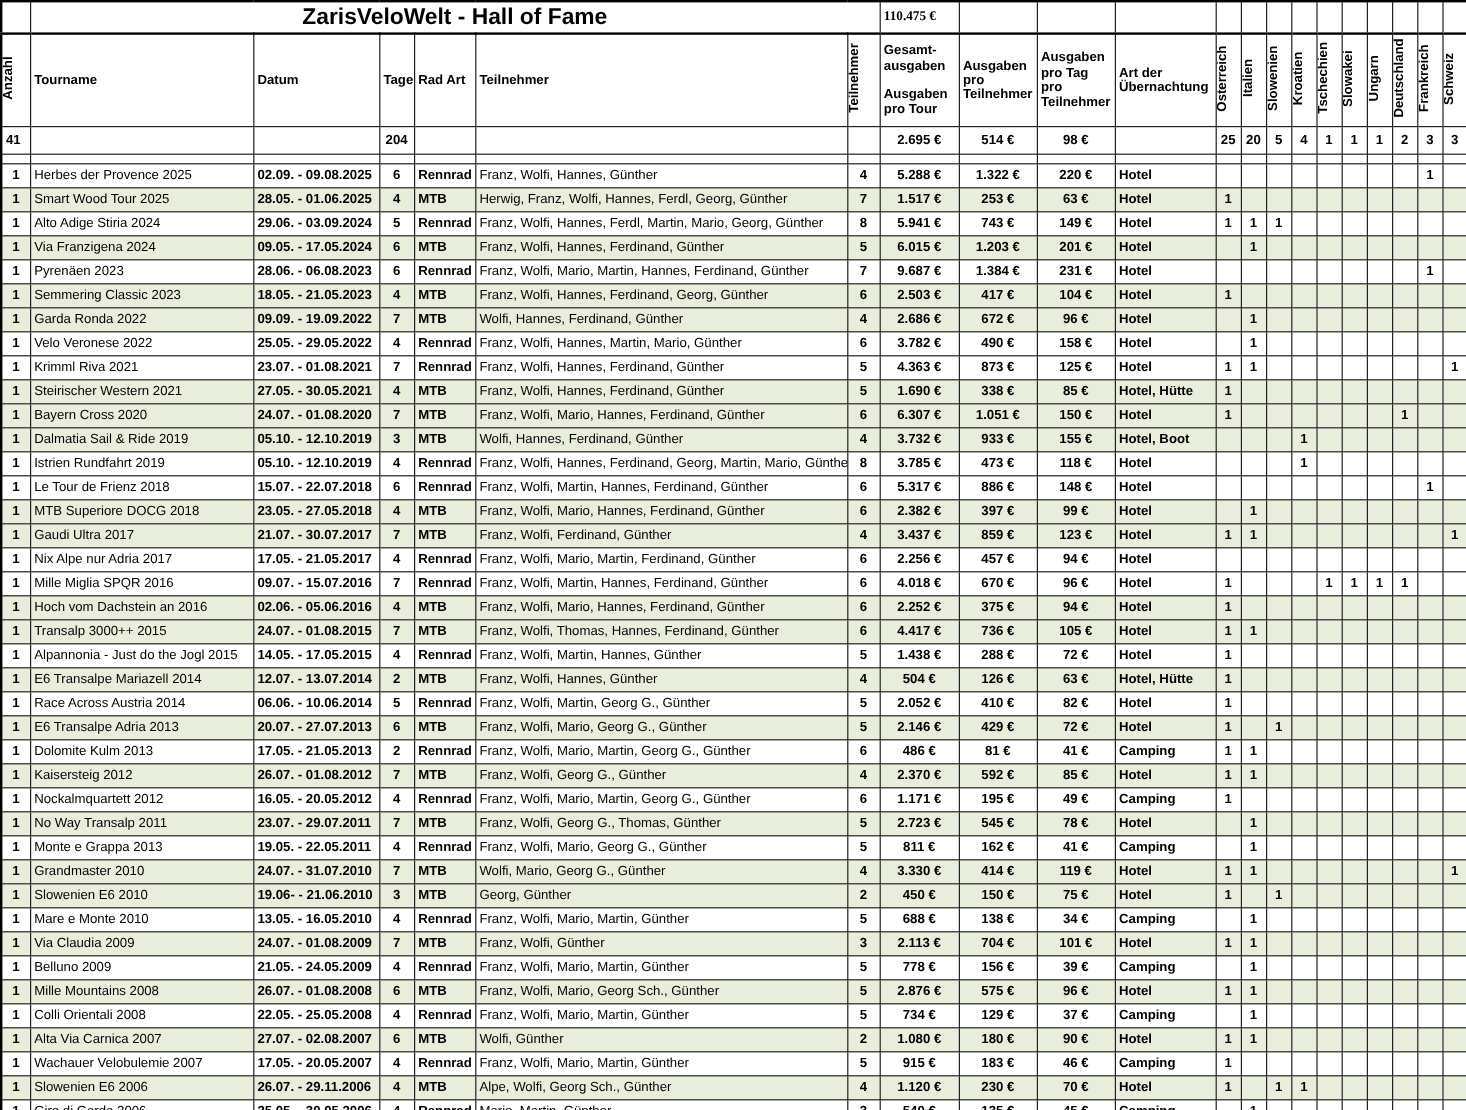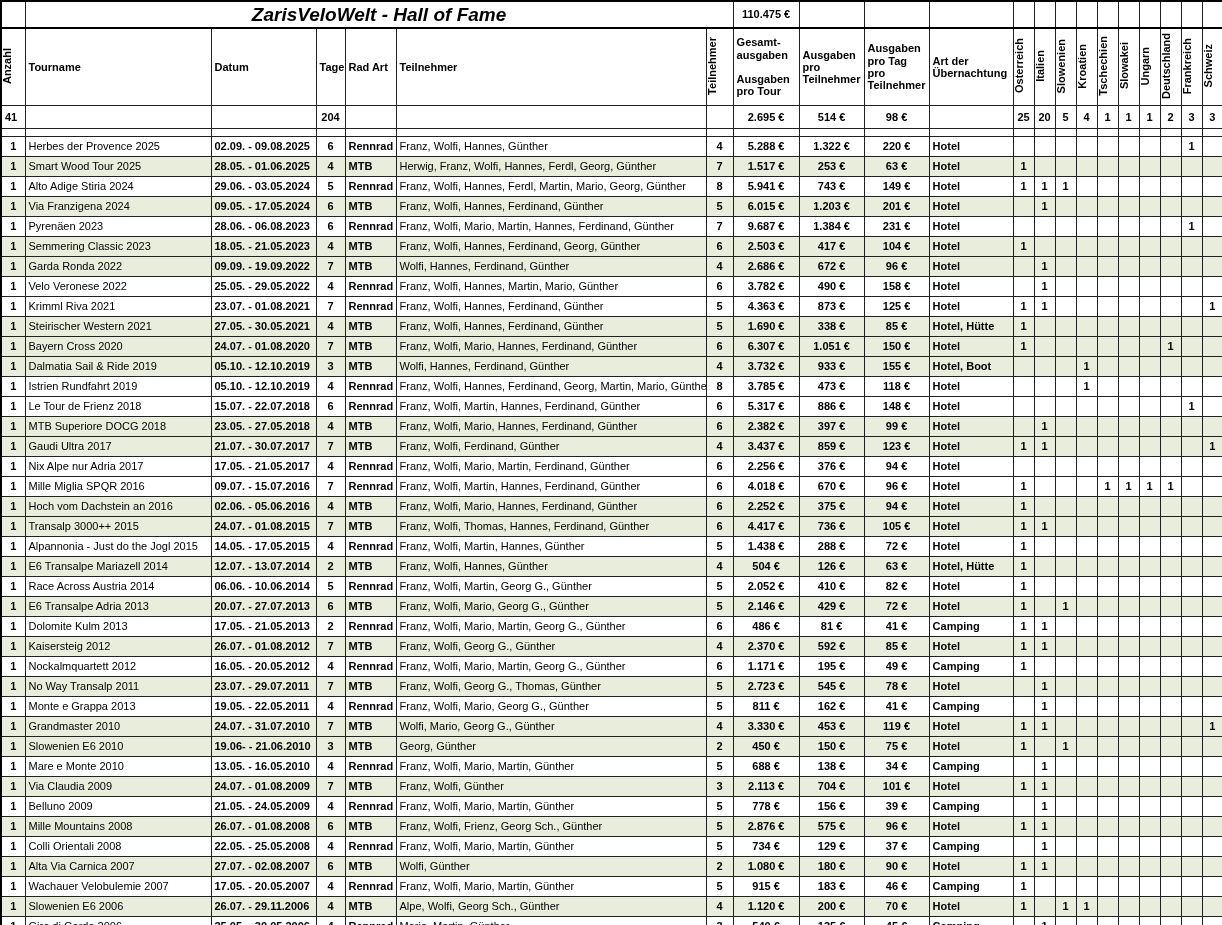--- a/index.html
+++ b/index.html
@@ -18,22 +18,22 @@
     font-size:11px;
     height:19px;
     line-height:1.12;
     overflow:hidden;
     white-space:nowrap;
     vertical-align:middle;
     background:#fff;
   }
   
   tr.title-row td{height:25px;border-bottom:2px solid #000;}
-  td.title-cell{font-size:19px;font-weight:bold;text-align:center;font-style:italic;}
-  td.grand-total{font-weight:bold;text-align:center;}
+  td.title-cell{font-size:19px;font-weight:bold;text-align:center;}
+  td.grand-total{font-weight:bold;text-align:left;font-family:Liberation Serif, serif;}
   
   tr.header-row th{height:76px;font-weight:bold;text-align:left;vertical-align:middle;}
   th.hc{text-align:center;}
   .pre{white-space:pre-line;}
   th.vert{padding:0;text-align:center;}
   .vtext{
     writing-mode:vertical-rl;
     transform:rotate(180deg);
     display:inline-block;
     white-space:nowrap;
@@ -218,21 +218,21 @@
           <td class="ac bd"></td>
           <td class="ac bd"></td>
           <td class="ac bd"></td>
           <td class="ac bd"></td>
           <td class="ac bd"></td>
           <td class="ac bd"></td>
         </tr>
         <tr>
           <td class="ac bd">1</td>
           <td class="al">Alto Adige Stiria 2024</td>
-          <td class="al bd">29.06. - 03.05.2024</td>
+          <td class="al bd">29.06. - 03.09.2024</td>
           <td class="ac bd">5</td>
           <td class="al bd">Rennrad</td>
           <td class="al">Franz, Wolfi, Hannes, Ferdl, Martin, Mario, Georg, Günther</td>
           <td class="ac bd">8</td>
           <td class="ac bd">5.941 €</td>
           <td class="ac bd">743 €</td>
           <td class="ac bd">149 €</td>
           <td class="al bd">Hotel</td>
           <td class="ac bd">1</td>
           <td class="ac bd">1</td>
@@ -546,21 +546,21 @@
         </tr>
         <tr>
           <td class="ac bd">1</td>
           <td class="al">Nix Alpe nur Adria 2017</td>
           <td class="al bd">17.05. - 21.05.2017</td>
           <td class="ac bd">4</td>
           <td class="al bd">Rennrad</td>
           <td class="al">Franz, Wolfi, Mario, Martin, Ferdinand, Günther</td>
           <td class="ac bd">6</td>
           <td class="ac bd">2.256 €</td>
-          <td class="ac bd">376 €</td>
+          <td class="ac bd">457 €</td>
           <td class="ac bd">94 €</td>
           <td class="al bd">Hotel</td>
           <td class="ac bd"></td>
           <td class="ac bd"></td>
           <td class="ac bd"></td>
           <td class="ac bd"></td>
           <td class="ac bd"></td>
           <td class="ac bd"></td>
           <td class="ac bd"></td>
           <td class="ac bd"></td>
@@ -845,21 +845,21 @@
         </tr>
         <tr class="mtb">
           <td class="ac bd">1</td>
           <td class="al">Grandmaster 2010</td>
           <td class="al bd">24.07. - 31.07.2010</td>
           <td class="ac bd">7</td>
           <td class="al bd">MTB</td>
           <td class="al">Wolfi, Mario, Georg G., Günther</td>
           <td class="ac bd">4</td>
           <td class="ac bd">3.330 €</td>
-          <td class="ac bd">453 €</td>
+          <td class="ac bd">414 €</td>
           <td class="ac bd">119 €</td>
           <td class="al bd">Hotel</td>
           <td class="ac bd">1</td>
           <td class="ac bd">1</td>
           <td class="ac bd"></td>
           <td class="ac bd"></td>
           <td class="ac bd"></td>
           <td class="ac bd"></td>
           <td class="ac bd"></td>
           <td class="ac bd"></td>
@@ -957,21 +957,21 @@
           <td class="ac bd"></td>
           <td class="ac bd"></td>
           <td class="ac bd"></td>
         </tr>
         <tr class="mtb">
           <td class="ac bd">1</td>
           <td class="al">Mille Mountains 2008</td>
           <td class="al bd">26.07. - 01.08.2008</td>
           <td class="ac bd">6</td>
           <td class="al bd">MTB</td>
-          <td class="al">Franz, Wolfi, Frienz, Georg Sch., Günther</td>
+          <td class="al">Franz, Wolfi, Mario, Georg Sch., Günther</td>
           <td class="ac bd">5</td>
           <td class="ac bd">2.876 €</td>
           <td class="ac bd">575 €</td>
           <td class="ac bd">96 €</td>
           <td class="al bd">Hotel</td>
           <td class="ac bd">1</td>
           <td class="ac bd">1</td>
           <td class="ac bd"></td>
           <td class="ac bd"></td>
           <td class="ac bd"></td>
@@ -1052,21 +1052,21 @@
         </tr>
         <tr class="mtb">
           <td class="ac bd">1</td>
           <td class="al">Slowenien E6 2006</td>
           <td class="al bd">26.07. - 29.11.2006</td>
           <td class="ac bd">4</td>
           <td class="al bd">MTB</td>
           <td class="al">Alpe, Wolfi, Georg Sch., Günther</td>
           <td class="ac bd">4</td>
           <td class="ac bd">1.120 €</td>
-          <td class="ac bd">200 €</td>
+          <td class="ac bd">230 €</td>
           <td class="ac bd">70 €</td>
           <td class="al bd">Hotel</td>
           <td class="ac bd">1</td>
           <td class="ac bd"></td>
           <td class="ac bd">1</td>
           <td class="ac bd">1</td>
           <td class="ac bd"></td>
           <td class="ac bd"></td>
           <td class="ac bd"></td>
           <td class="ac bd"></td>

